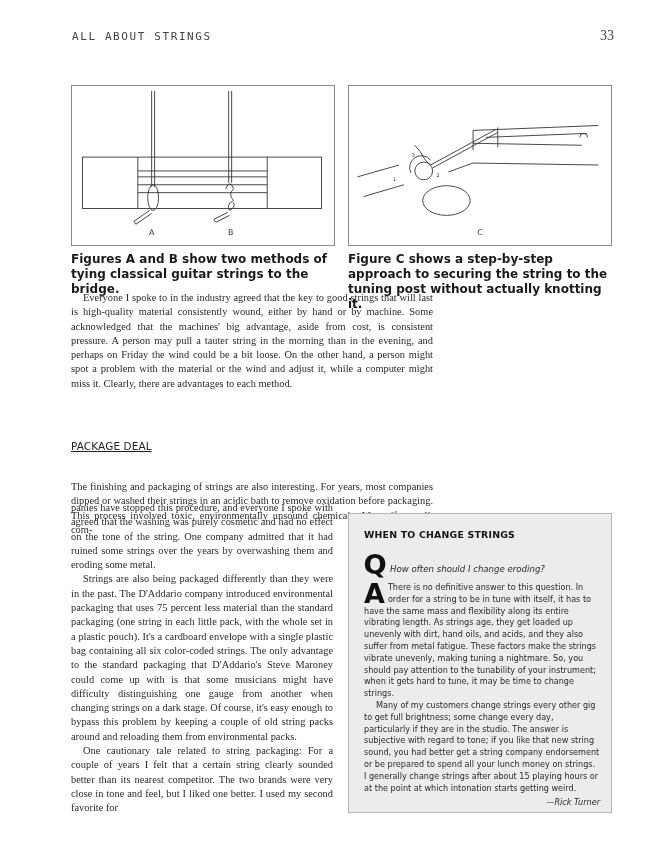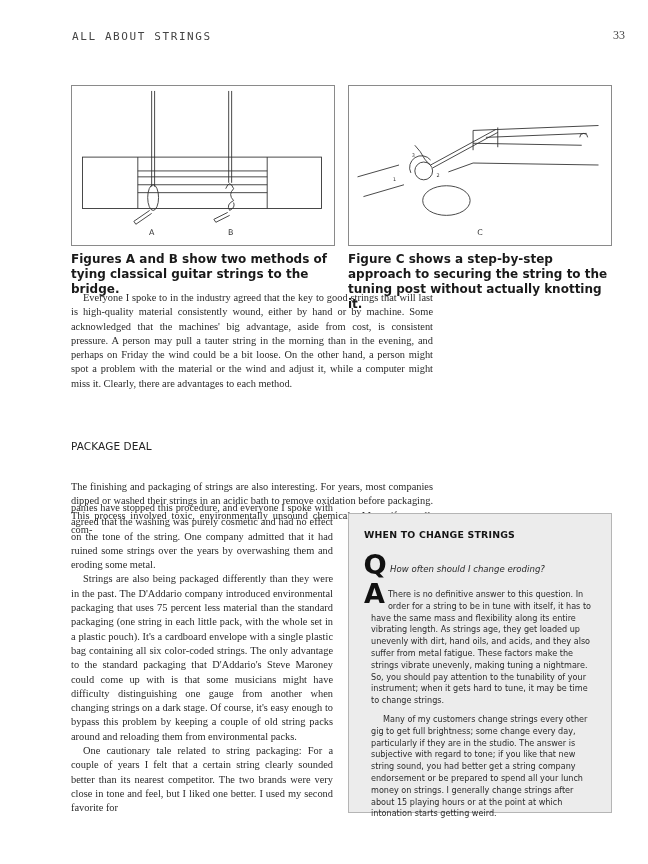--- a/index.html
+++ b/index.html
@@ -2,22 +2,22 @@
 <html><head>
 <meta charset="utf-8">
 <style>
   html, body { margin: 0; padding: 0; background: #ffffff; }
   body { width: 648px; height: 864px; position: relative; overflow: hidden; color: #2a2a2a; }
   .running-head {
     position: absolute; top: 30px; left: 72px;
     font-family: "DejaVu Sans Mono", monospace; font-size: 11px; letter-spacing: 1.6px; color: #444;
   }
   .page-number {
-    position: absolute; top: 28px; left: 613px;
-    font-family: "Liberation Serif", serif; font-size: 12px; color: #444; text-align: right;
+    position: absolute; top: 28px; left: 600px;
+    font-family: "Liberation Serif", serif; font-size: 14px; color: #444; text-align: right;
   }
   .figure-frame {
     position: absolute; top: 85px; height: 161px;
     border: 1.5px solid #8a8a8a; box-sizing: border-box; background: #fff;
   }
   #fig-ab { left: 71px; width: 264px; }
   #fig-c { left: 348px; width: 264px; }
   .figure-frame svg { position: absolute; left: 0; top: 0; width: 100%; height: 100%; }
   .caption {
     position: absolute; top: 252px; width: 268px;
@@ -26,42 +26,42 @@
   #caption-ab { left: 71px; }
   #caption-c { left: 348px; }
   .body-text {
     font-family: "Liberation Serif", serif; font-size: 10.4px; line-height: 14.3px; color: #2a2a2a;
     text-align: justify; margin: 0;
   }
   .body-text.indent { text-indent: 12px; }
   #col-top { position: absolute; left: 71px; top: 291px; width: 362px; }
   #section-head {
     position: absolute; left: 71px; top: 440px;
-    font-family: "DejaVu Sans", sans-serif; font-size: 10.5px; color: #222; letter-spacing: 0.1px;
+    font-family: "DejaVu Sans", sans-serif; font-size: 10.5px; color: #222; letter-spacing: 0.1px; text-decoration: underline;
   }
   #col-pkg-wide { position: absolute; left: 71px; top: 480px; width: 362px; }
   #col-pkg-narrow { position: absolute; left: 71px; top: 501px; width: 262px; }
   .sidebar {
     position: absolute; left: 348px; top: 513px; width: 264px; height: 300px;
     background: #ececec; border: 1.5px solid #b5b5b5; box-sizing: border-box;
     font-family: "DejaVu Sans", sans-serif; color: #2a2a2a;
   }
   .sidebar-title {
     position: absolute; left: 15px; top: 15px;
     font-weight: bold; font-size: 9.4px; letter-spacing: 0.2px; color: #151515;
   }
   .q-row { position: absolute; left: 15px; top: 38px; display: flex; align-items: flex-end; }
   .dropcap {
     font-family: "DejaVu Sans", sans-serif; font-weight: bold; color: #111; line-height: 1;
   }
   .q-cap { font-size: 26px; transform: scaleX(1.05); }
   .q-text { font-style: italic; font-size: 8.6px; margin-left: 4px; margin-bottom: 4px; }
   .answer { position: absolute; left: 15px; top: 68px; width: 236px; font-size: 8.1px; line-height: 11.8px; }
   .a-cap { float: left; font-size: 27px; margin: 0 3px -4px 0; line-height: 24px; }
-  .answer p { margin: 7px; }
+  .answer p { margin: 0; }
   .answer p.indent { text-indent: 12px; }
   .attribution { text-align: right; font-style: italic; margin-top: 3px !important; }
 </style>
 </head>
 <body>
 
 <div class="running-head">ALL ABOUT STRINGS</div>
 <div class="page-number">33</div>
 
 <div id="fig-ab" class="figure-frame">
@@ -141,14 +141,15 @@
 <div class="sidebar">
   <div class="sidebar-title">WHEN TO CHANGE STRINGS</div>
   <div class="q-row">
     <span class="dropcap q-cap">Q</span>
     <span class="q-text">How often should I change eroding?</span>
   </div>
   <div class="answer">
     <span class="dropcap a-cap">A</span>
     <p>There is no definitive answer to this question. In order for a string to be in tune with itself, it has to have the same mass and flexibility along its entire vibrating length. As strings age, they get loaded up unevenly with dirt, hand oils, and acids, and they also suffer from metal fatigue. These factors make the strings vibrate unevenly, making tuning a nightmare. So, you should pay attention to the tunability of your instrument; when it gets hard to tune, it may be time to change strings.</p>
     <p class="indent">Many of my customers change strings every other gig to get full brightness; some change every day, particularly if they are in the studio. The answer is subjective with regard to tone; if you like that new string sound, you had better get a string company endorsement or be prepared to spend all your lunch money on strings. I generally change strings after about 15 playing hours or at the point at which intonation starts getting weird.</p>
+    <p class="attribution">—Rick Turner</p>
   </div>
 </div>
 
 </body></html>

